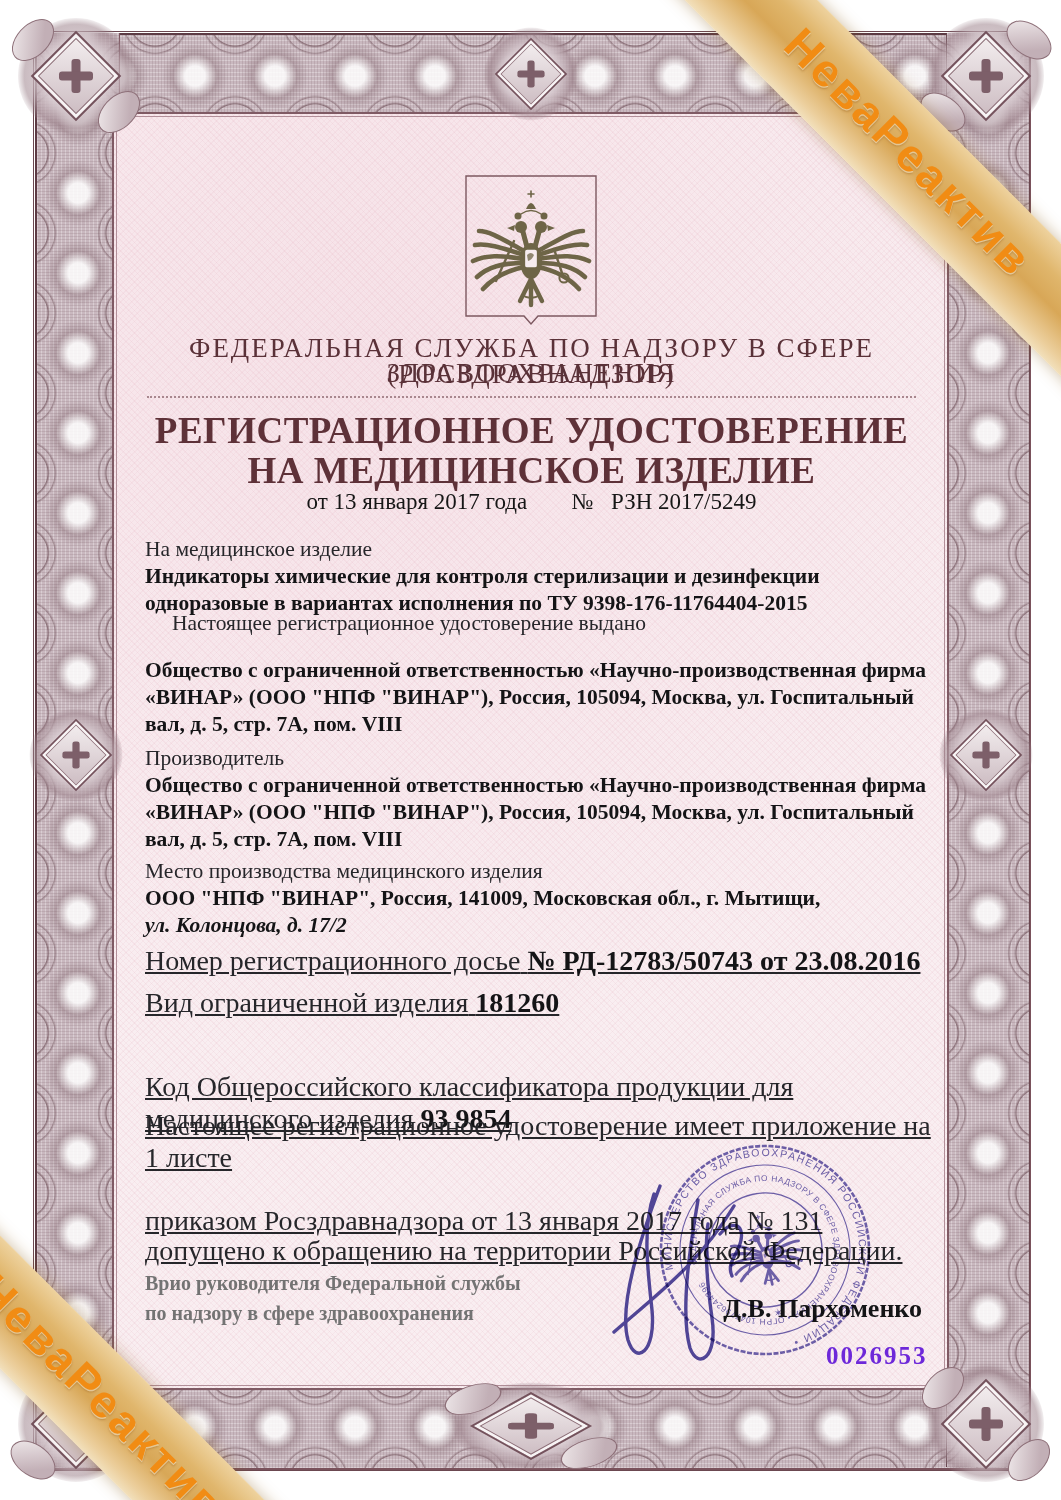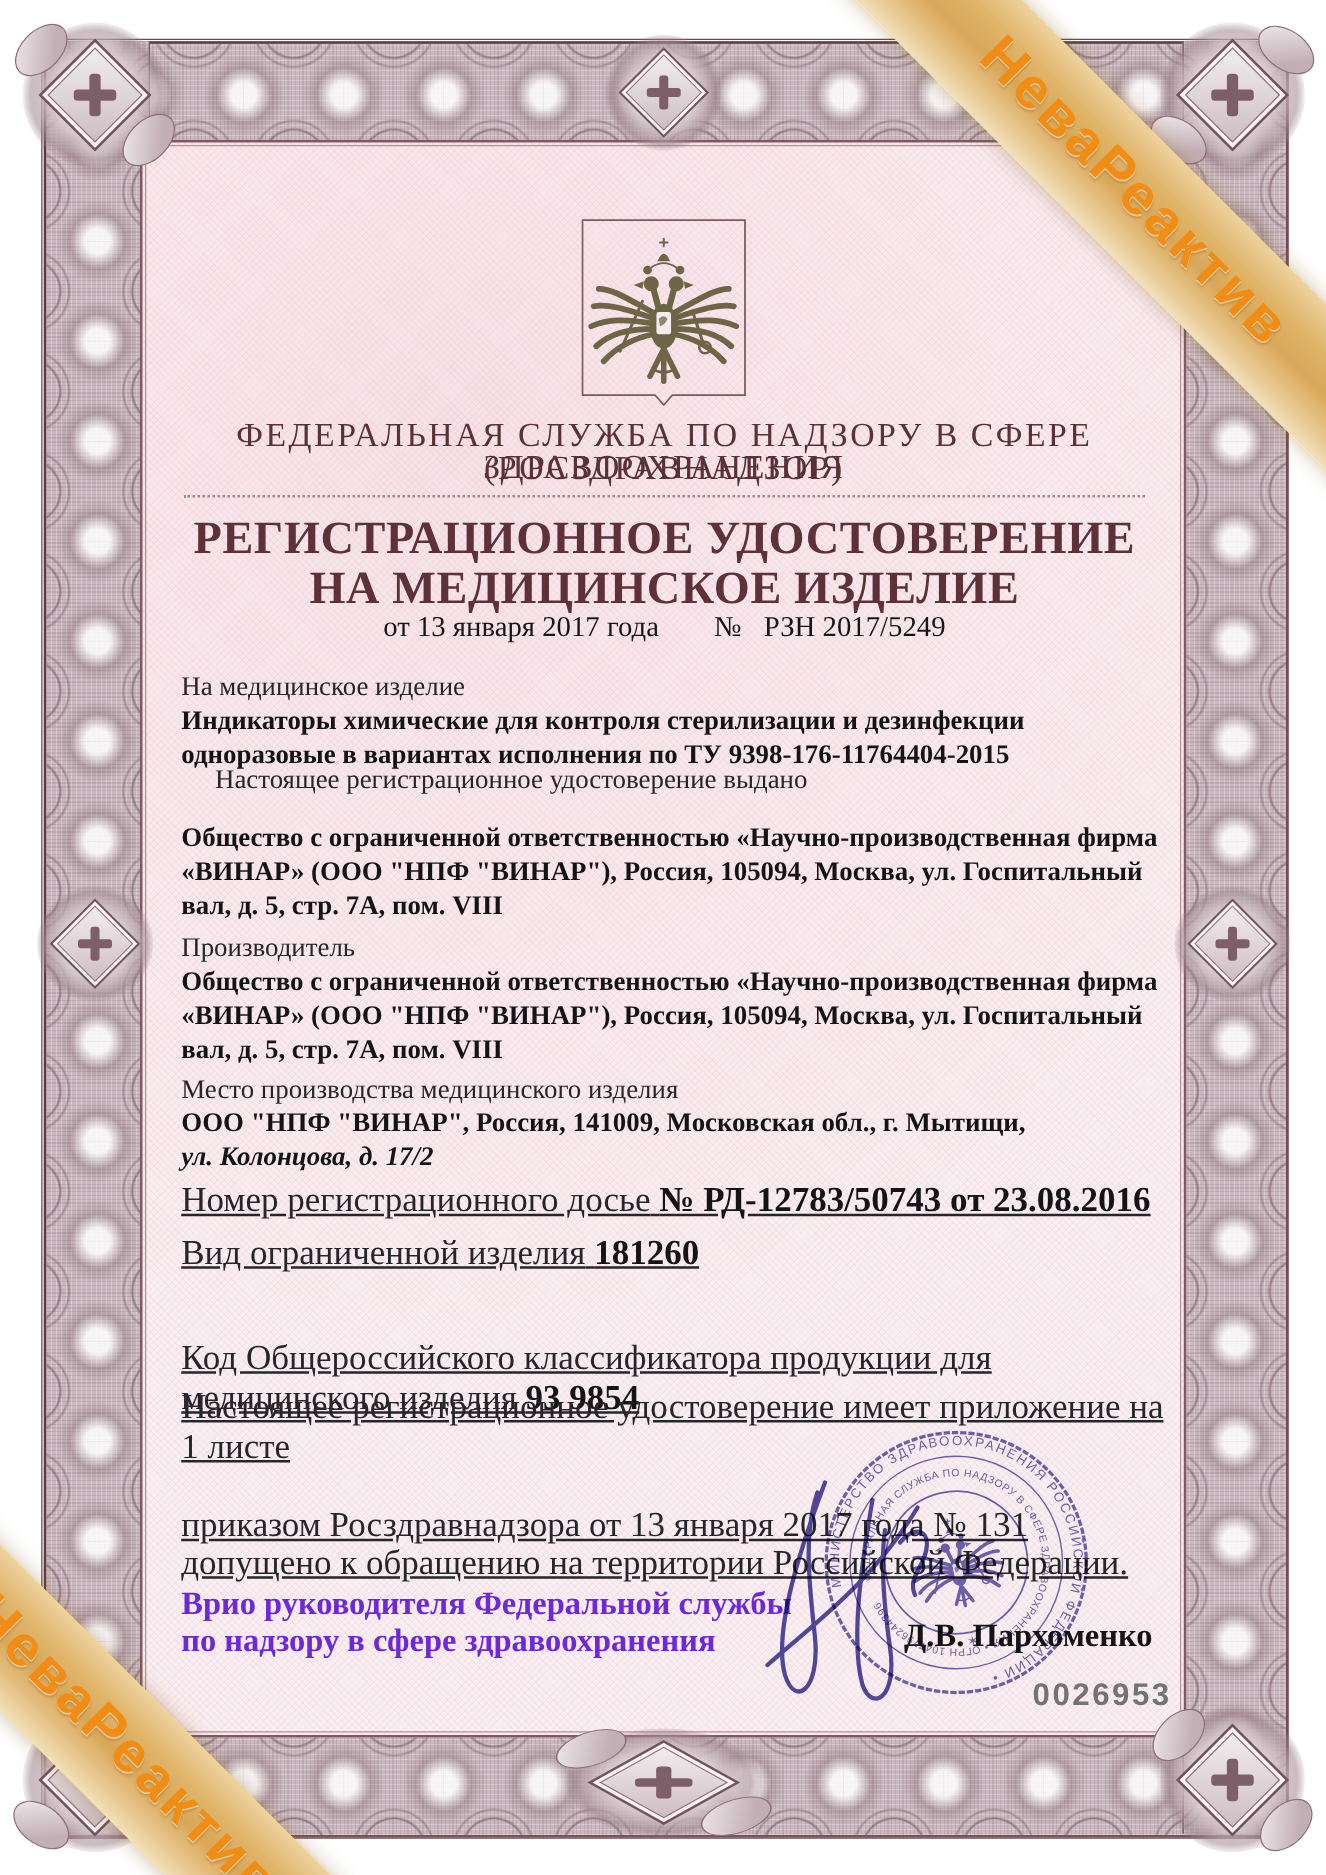--- a/index.html
+++ b/index.html
@@ -72,24 +72,24 @@
   .ctr{left:145px;width:773px;text-align:center;}
   .agency{font-size:27px;letter-spacing:2px;color:#5a3138;line-height:25px;}
   .divider{left:147px;width:769px;border-top:2px dotted #a8878e;height:0;}
   .doctitle{font-size:37px;font-weight:bold;color:#5e3138;letter-spacing:.5px;line-height:40px;}
   .dateline{font-size:23px;font-weight:normal;color:#161616;display:flex;justify-content:center;gap:44px;}
   .dateline .num-group{display:flex;gap:18px;}
   .body-label{left:145px;width:780px;font-size:21.5px;color:#26262a;line-height:27px;}
   .body-bold{left:145px;width:786px;font-size:21.5px;font-weight:bold;color:#141416;line-height:27px;}
   .inline-field{left:145px;width:786px;font-size:28px;color:#26262a;text-decoration:underline;}
   .inline-field b{color:#141416;}
-  .sig-title{left:145px;width:520px;font-size:26px;font-weight:bold;color:#6d28d9;line-height:30px;}
+  .sig-title{left:145px;width:520px;font-size:20px;font-weight:bold;color:#737373;line-height:30px;}
   .sig-name{left:700px;width:222px;text-align:right;font-size:26px;font-weight:bold;color:#141416;}
-  .serial{left:826px;font-family:Liberation Sans, sans-serif;font-size:25px;font-weight:bold;
-    color:#737373;letter-spacing:2px;z-index:6;}
+  .serial{left:826px;font-family:Liberation Serif, serif;font-size:25px;font-weight:bold;
+    color:#6d28d9;letter-spacing:2px;z-index:6;}
 
   
   .emblem{left:465px;top:175px;width:132px;height:152px;z-index:5;color:#6e6547;}
 
   
   .stamp{left:647px;top:1132px;width:236px;height:236px;z-index:7;opacity:.88;mix-blend-mode:multiply;}
   .signature{left:598px;top:1170px;width:180px;height:212px;z-index:8;mix-blend-mode:multiply;}
 
   
   .ribbon{position:absolute;width:620px;height:94px;z-index:9;

